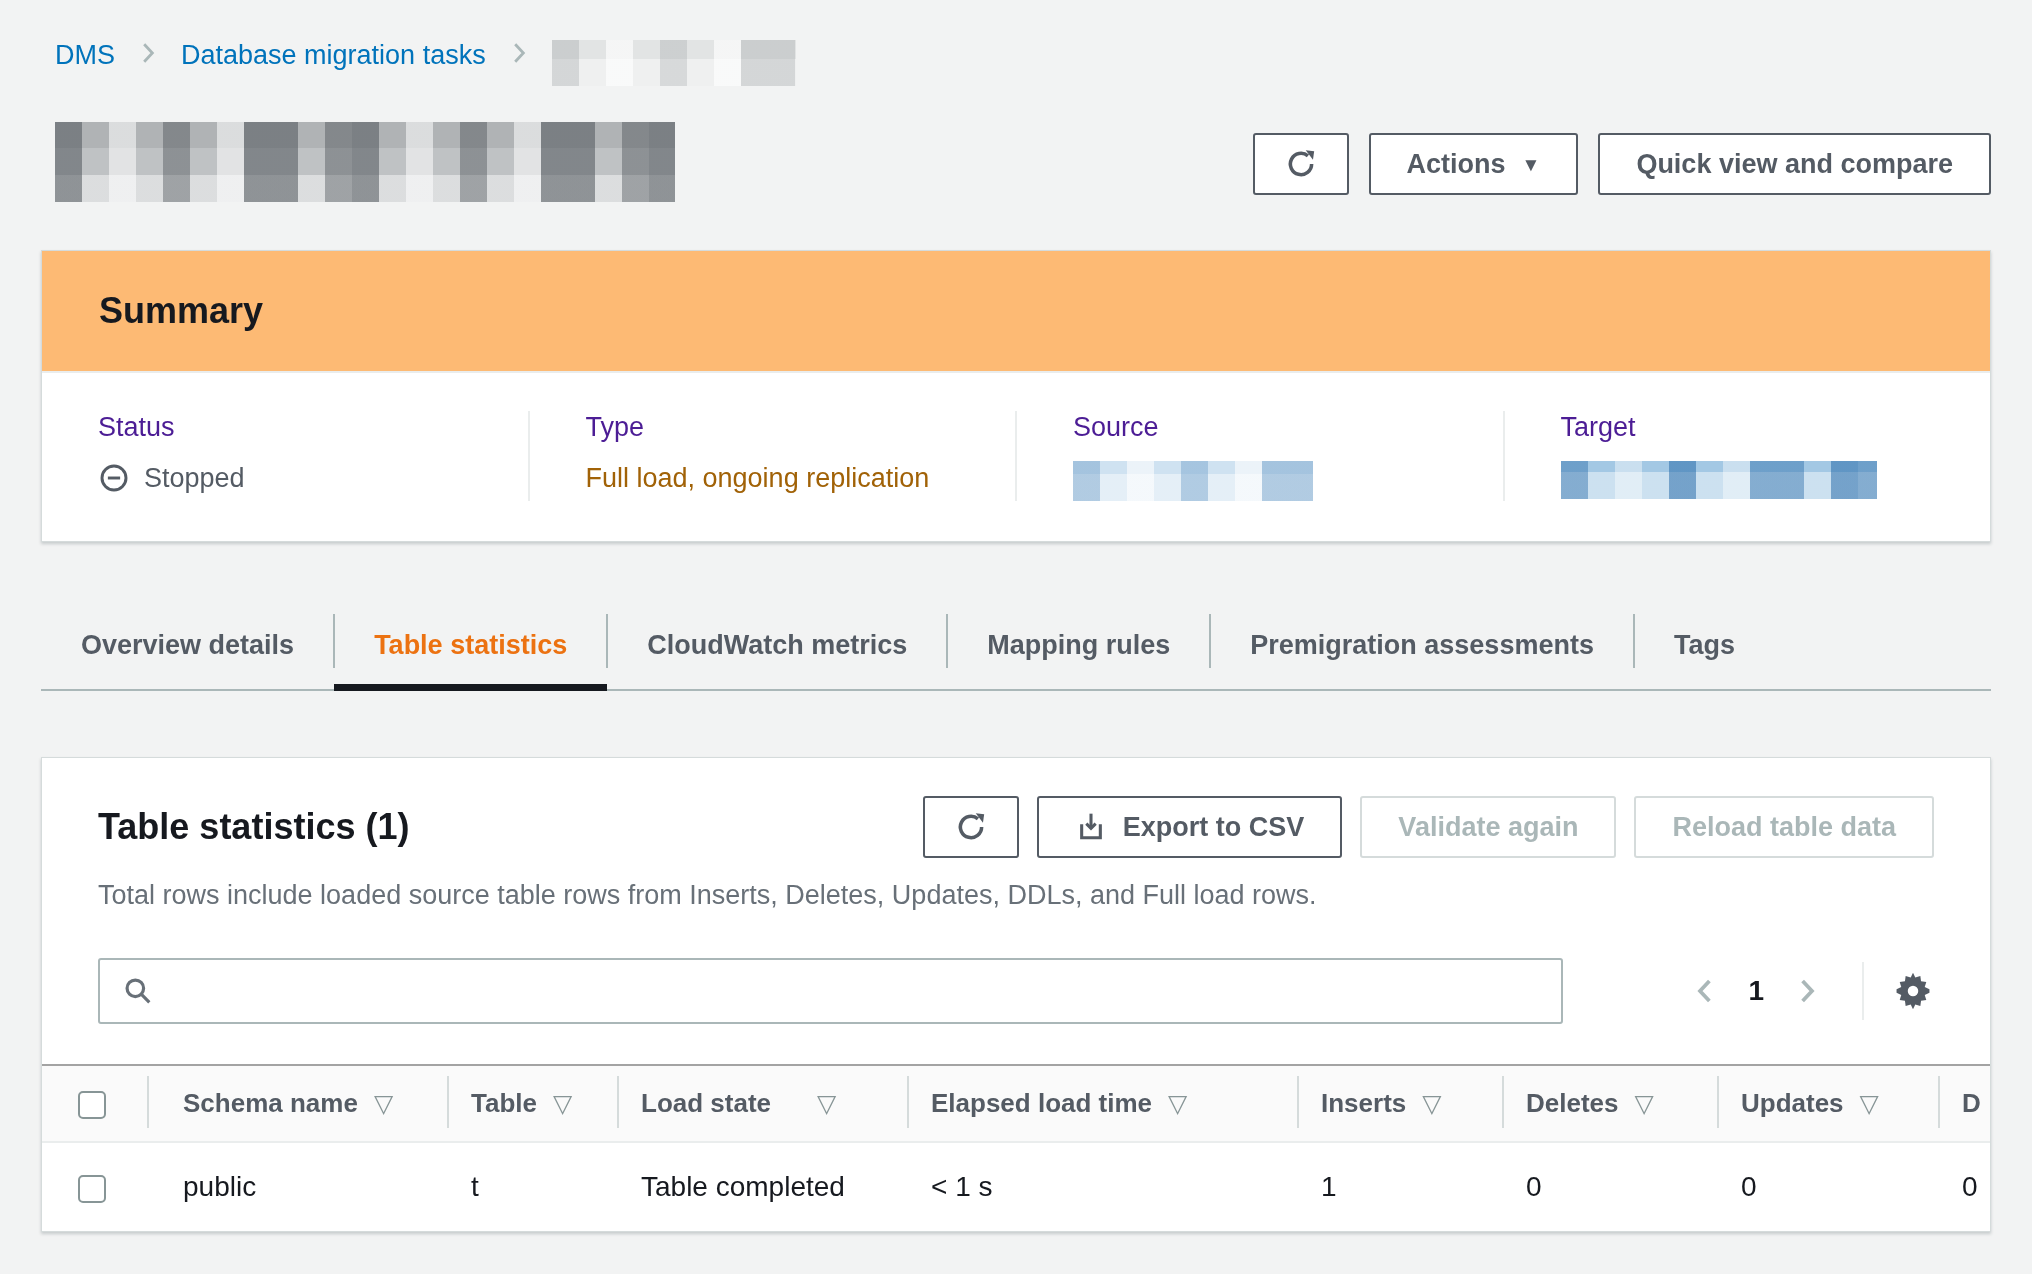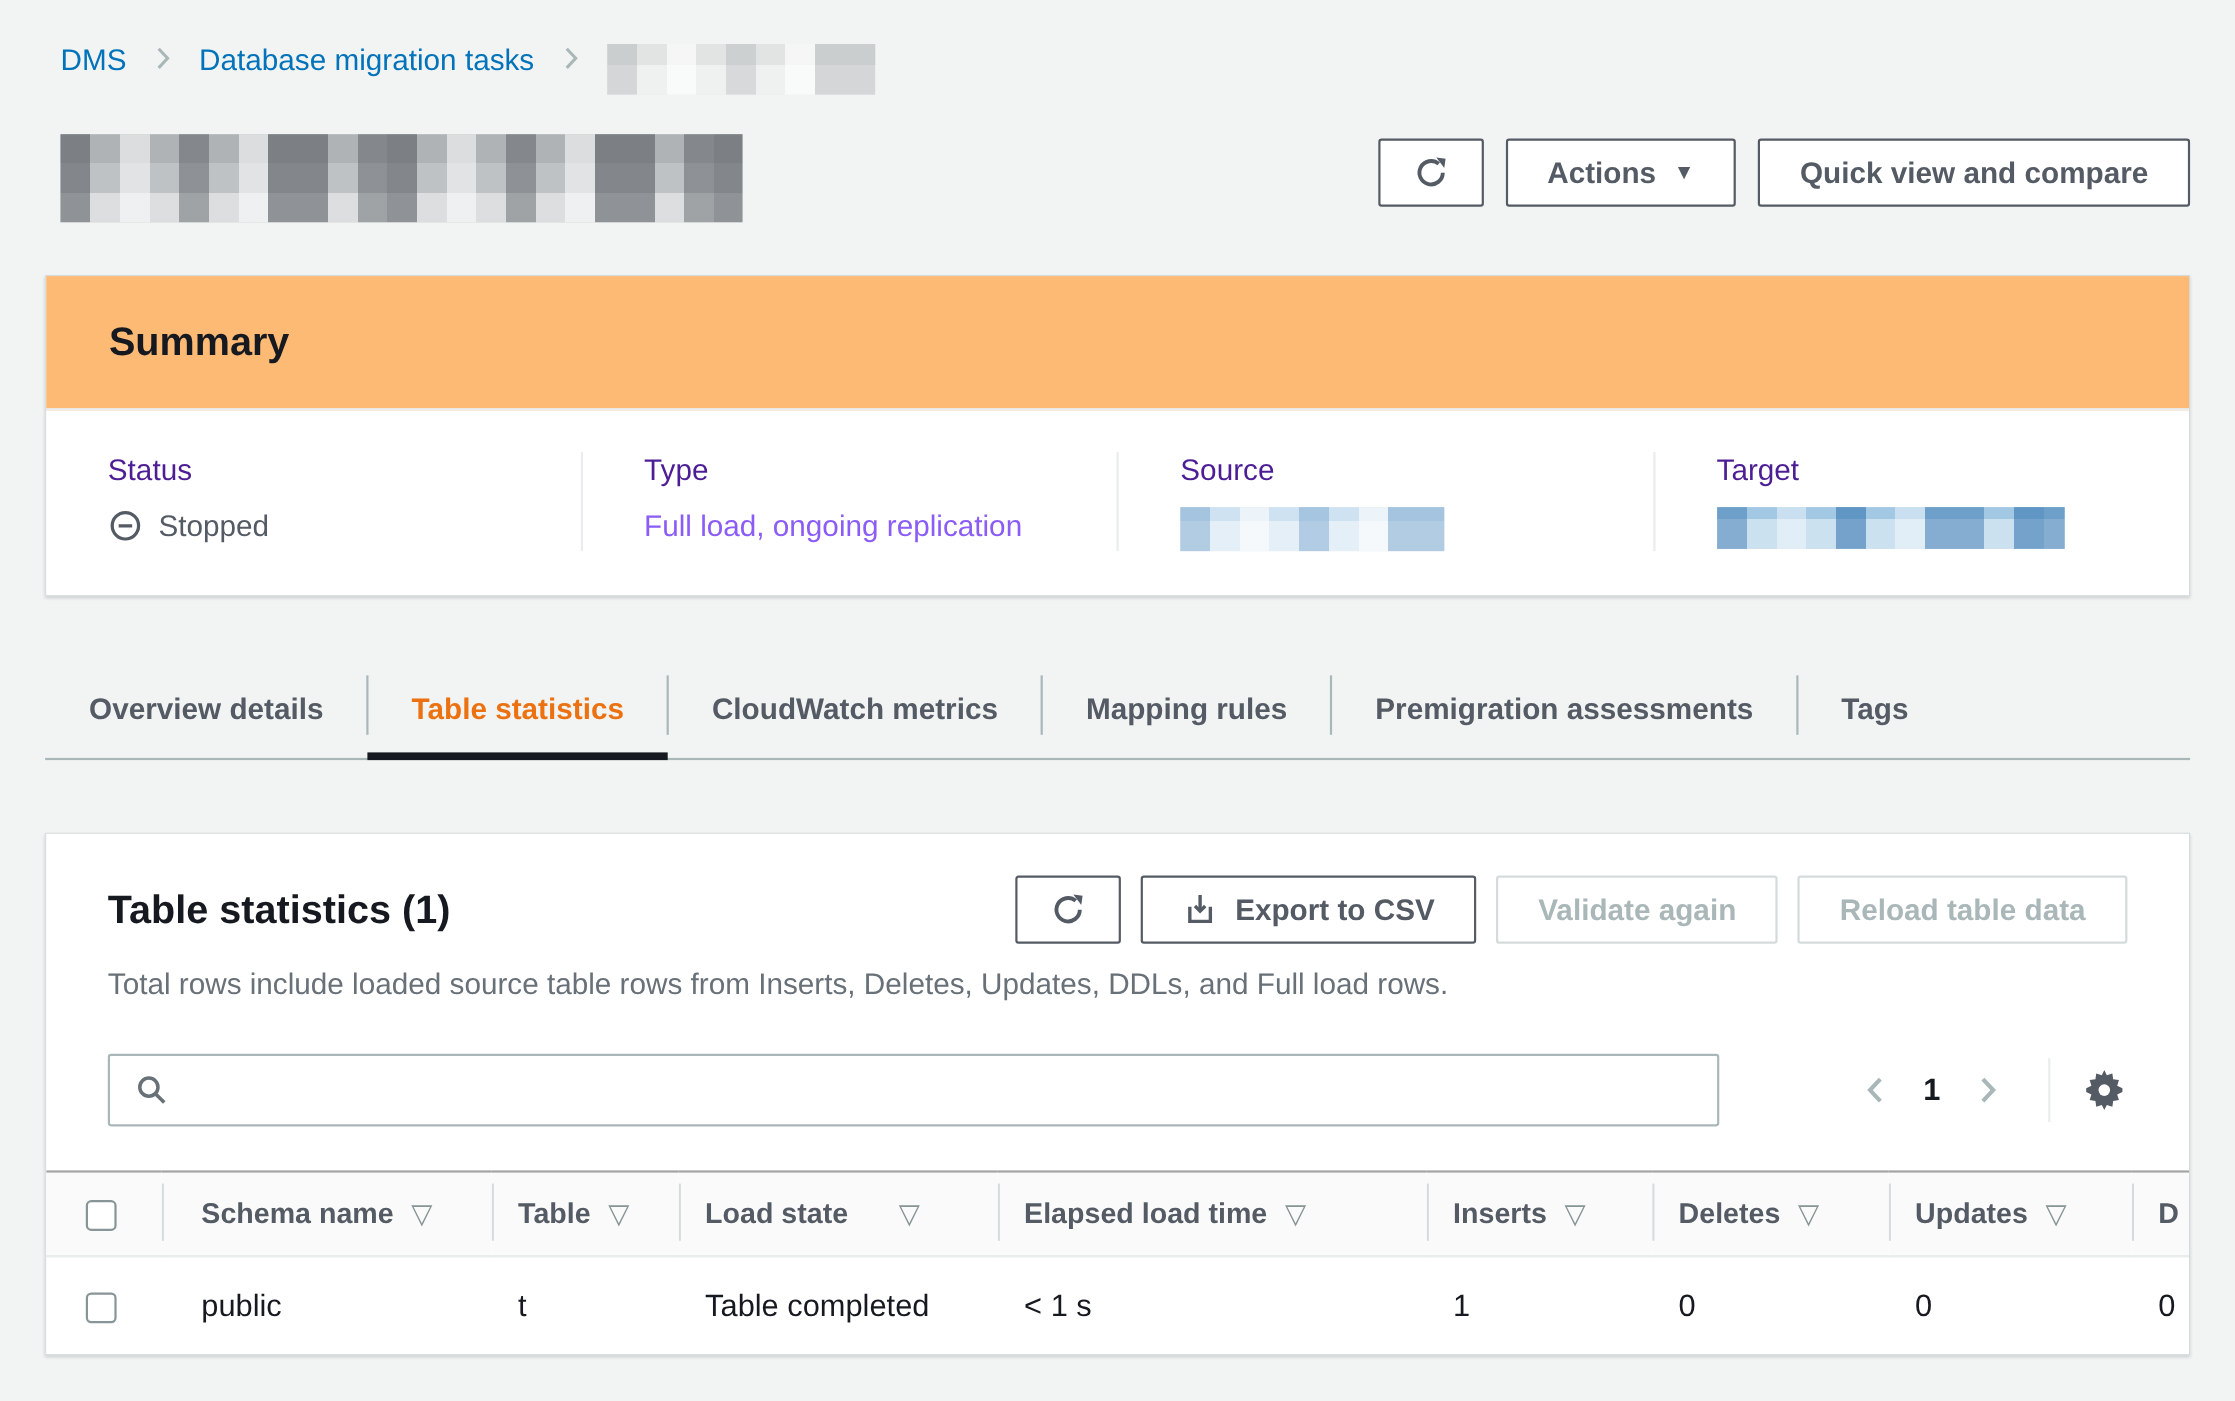--- a/index.html
+++ b/index.html
@@ -30,21 +30,21 @@
         transparent 243px 270px, var(--m3) 270px 297px),
       repeating-linear-gradient(0deg,
         rgba(255,255,255,.45) 0 27px, transparent 27px 54px, rgba(0,0,0,.08) 54px 81px);
   }
   .mosaic-crumb  { --mb:#e2e4e4; --m1:rgba(150,155,158,.30); --m2:rgba(255,255,255,.65); --m3:rgba(130,136,140,.22); width: 244px; height: 46px; }
   .mosaic-title  { --mb:#bfc2c4; --m1:rgba(80,86,92,.55);   --m2:rgba(255,255,255,.55); --m3:rgba(60,66,72,.38);  width: 620px; height: 80px; }
   .mosaic-source { --mb:#cfe2f1; --m1:rgba(100,150,195,.40); --m2:rgba(255,255,255,.60); --m3:rgba(120,165,205,.48); width: 240px; height: 40px; }
   .mosaic-target { --mb:#a3c8e4; --m1:rgba(45,110,170,.45);  --m2:rgba(255,255,255,.42); --m3:rgba(30,100,165,.50); width: 316px; height: 38px; }
 
   
-  .page-header { display: flex; justify-content: space-between; align-items: flex-start; margin-top: 36px; }
+  .page-header { display: flex; justify-content: space-between; align-items: center; margin-top: 36px; }
   .page-title-wrap { margin-left: 14px; }
   .header-actions { display: flex; gap: 20px; margin-top: 4px; }
 
   .btn {
     display: inline-flex; align-items: center; justify-content: center; gap: 16px;
     height: 62px; padding: 0 36px;
     background: #fff; border: 2px solid #545b64; border-radius: 3px;
     color: #545b64; font-weight: bold; font-size: 27px;
     font-family: "Liberation Sans", sans-serif;
     cursor: pointer; white-space: nowrap;
@@ -61,21 +61,21 @@
     box-shadow: 0 2px 3px rgba(0,28,36,.18);
   }
   h2 { font-size: 36px; line-height: 44px; color: #16191f; }
 
   .summary-card { margin-top: 48px; }
   .summary-header { background: #fdba74; border-bottom: 2px solid #eaeded; padding: 38px 57px; }
   .summary-body { display: flex; padding: 38px 0 40px; }
   .summary-col { flex: 1; padding-left: 56px; }
   .summary-col + .summary-col { border-left: 2px solid #eaeded; }
   .field-label { color: #4c1d95; font-size: 27px; line-height: 32px; margin-bottom: 18px; }
-  .field-value { font-size: 27px; line-height: 34px; color: #8b5cf6; display: flex; align-items: center; gap: 14px; }
+  .field-value { font-size: 27px; line-height: 34px; color: #a16207; display: flex; align-items: center; gap: 14px; }
   .status-value { color: #545b64; }
 
   
   .tabs { display: flex; margin-top: 66px; border-bottom: 2px solid #aab7b8; text-align: center; }
   .tab { position: relative; padding: 22px 40px 28px; font-size: 27px; font-weight: bold; color: #545b64; cursor: pointer; white-space: nowrap; }
   .tab + .tab::before { content: ""; position: absolute; left: -1px; top: 6px; width: 2px; height: 54px; background: #aab7b8; }
   .tab.active { color: #ec7211; }
   .tab.active::after { content: ""; position: absolute; left: 0; right: 0; bottom: -2px; height: 7px; background: #16191f; }
 
   

